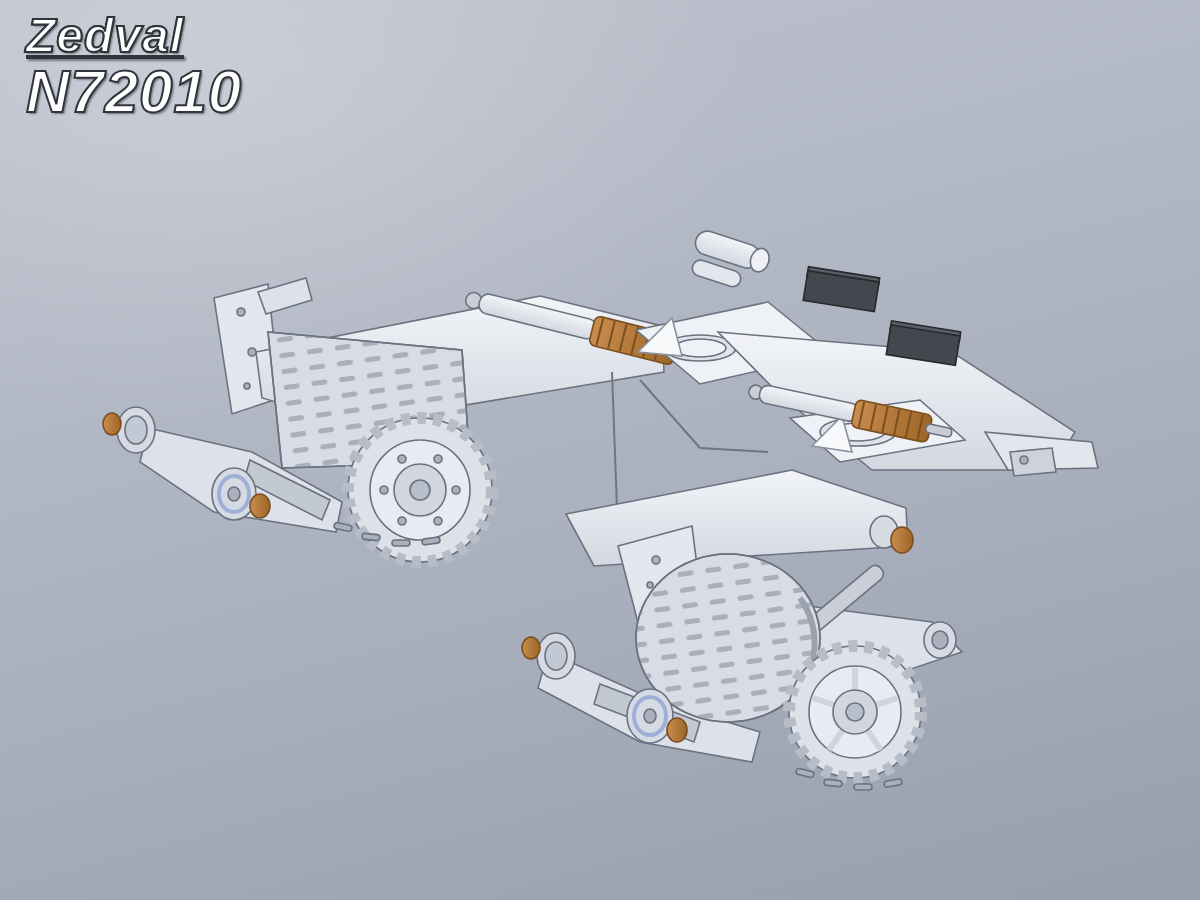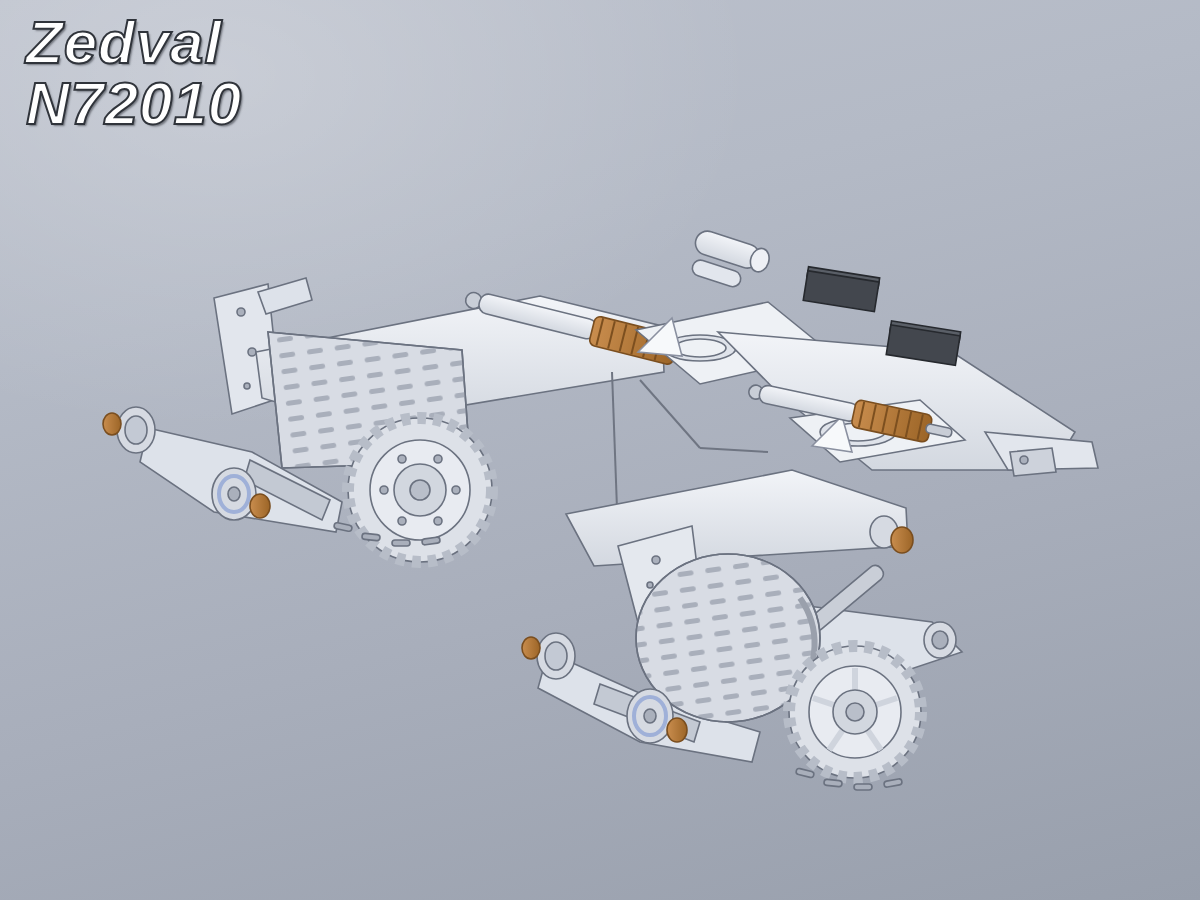--- a/index.html
+++ b/index.html
@@ -14,21 +14,21 @@
   }
   .branding{
     position:absolute;left:26px;top:12px;
     color:#ffffff;
     font-style:italic;font-weight:bold;
     -webkit-text-stroke:2px #30343b;
     text-shadow:2px 2px 2px rgba(45,49,56,0.55);
     line-height:1.02;
     user-select:none;
   }
-  .brand-line1{font-size:60px;letter-spacing:1px;}
+  .brand-line1{font-size:48px;letter-spacing:1px;text-decoration:underline;}
   .brand-line2{font-size:60px;letter-spacing:1px;}
   .watermark{
     position:absolute;left:0px;bottom:4px;
     font-size:46px;font-weight:bold;letter-spacing:1px;
     color:#8f949d;
     text-shadow:1px 1px 0 rgba(235,237,241,0.35), -1px -1px 1px rgba(55,58,65,0.35);
     opacity:0.95;
     user-select:none;
   }
   svg.render{position:absolute;left:0;top:0;}

